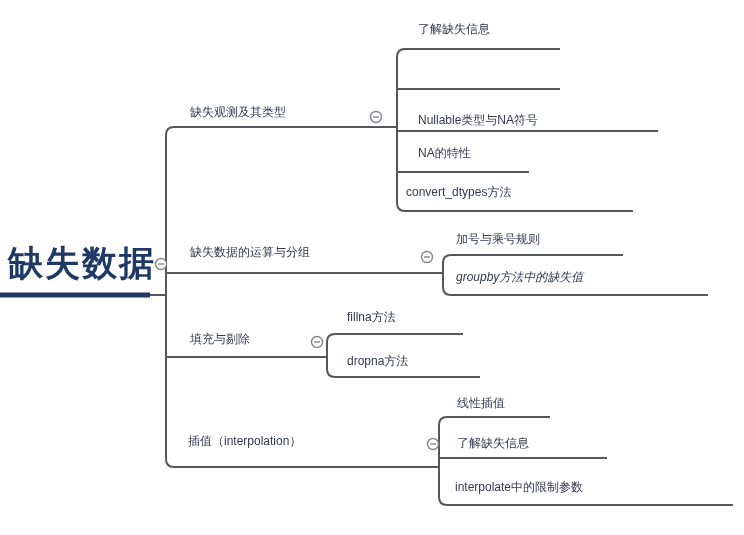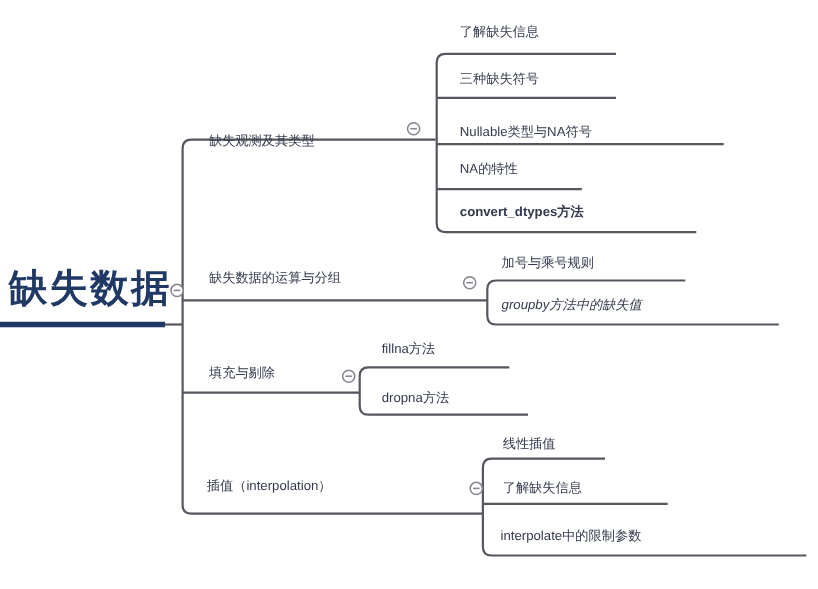--- a/index.html
+++ b/index.html
@@ -104,30 +104,29 @@
       <line class="toggle-minus" x1="314" y1="342" x2="320" y2="342"></line>
     </g>
     <g>
       <circle class="toggle-circle" cx="433" cy="444" r="5.5"></circle>
       <line class="toggle-minus" x1="430" y1="444" x2="436" y2="444"></line>
     </g>
   </svg>
 
   <div class="topic root" style="left:8px; top:246px;">缺失数据</div>
 
-  <div class="topic" style="left:190px; top:116px;">缺失观测及其类型</div>
+  <div class="topic" style="left:190px; top:100px;">缺失观测及其类型</div>
   <div class="topic" style="left:190px; top:240px;">缺失数据的运算与分组</div>
   <div class="topic" style="left:190px; top:327px;">填充与剔除</div>
   <div class="topic" style="left:188px; top:429px;">插值（interpolation）</div>
 
   <div class="topic" style="left:418px; top:17px;">了解缺失信息</div>
-  <div class="topic" style="left:418px; top:59px;">三种缺失符号</div>
   <div class="topic" style="left:418px; top:108px;">Nullable类型与NA符号</div>
   <div class="topic" style="left:418px; top:141px;">NA的特性</div>
-  <div class="topic" style="left:418px; top:180px;font-weight:bold;">convert_dtypes方法</div>
+  <div class="topic" style="left:406px; top:180px;">convert_dtypes方法</div>
 
   <div class="topic" style="left:456px; top:227px;">加号与乘号规则</div>
   <div class="topic" style="left:456px; top:265px;font-style:italic;">groupby方法中的缺失值</div>
 
   <div class="topic" style="left:347px; top:305px;">fillna方法</div>
   <div class="topic" style="left:347px; top:349px;">dropna方法</div>
 
   <div class="topic" style="left:457px; top:391px;">线性插值</div>
   <div class="topic" style="left:457px; top:431px;">了解缺失信息</div>
   <div class="topic" style="left:455px; top:475px;">interpolate中的限制参数</div>

